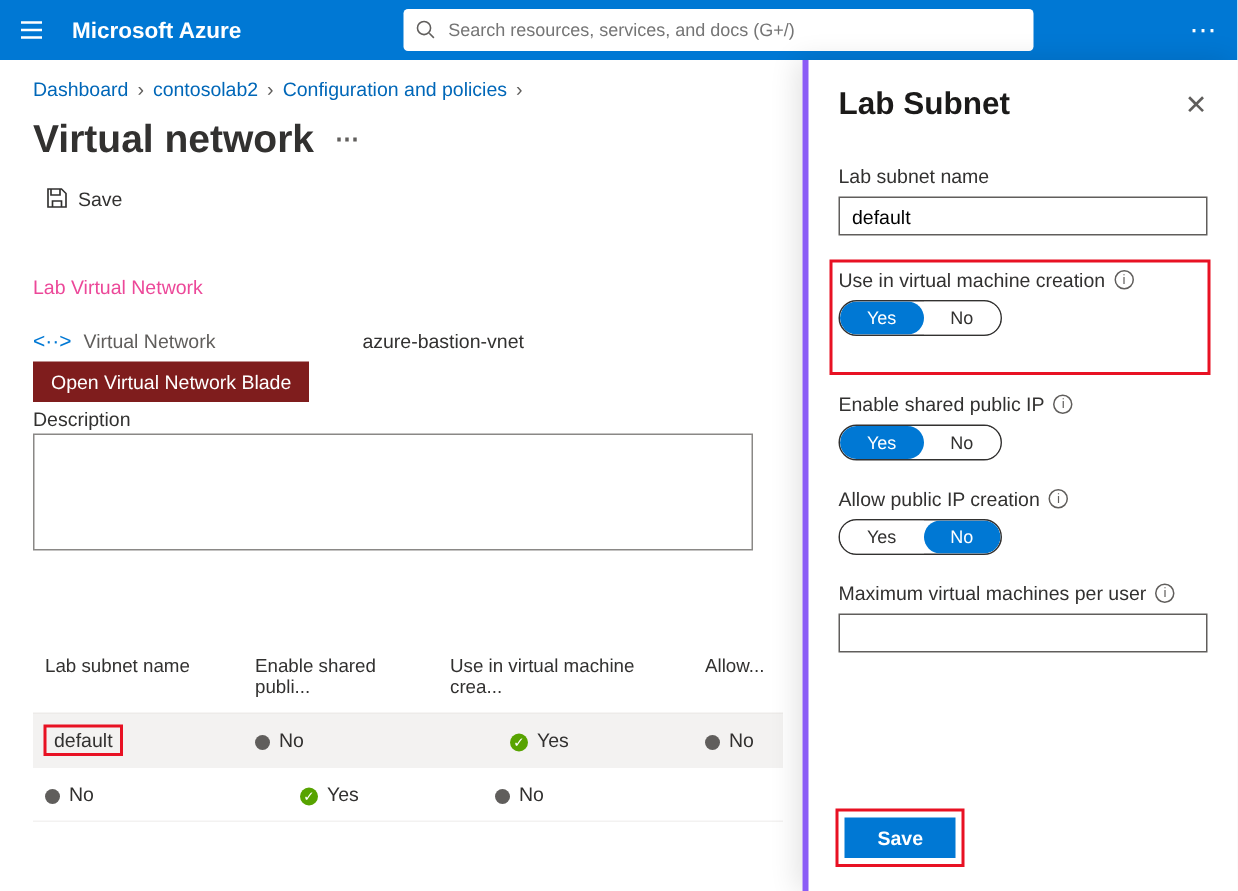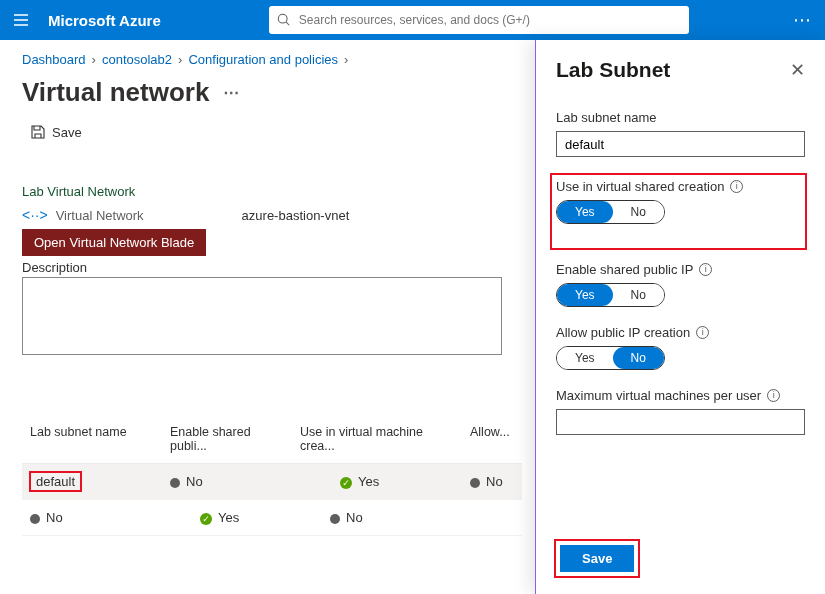--- a/index.html
+++ b/index.html
@@ -18,21 +18,21 @@
     .breadcrumb { font-size: 13px; color: #0067b8; display: flex; gap: 6px; align-items: center; margin-bottom: 10px; }
     .bc-link { cursor: pointer; }
     .bc-sep { color: #605e5c; }
     .page-title { font-size: 26px; font-weight: 600; margin-bottom: 12px; display: flex; align-items: center; gap: 14px; }
     .title-more { color: #605e5c; font-size: 16px; letter-spacing: 1px; cursor: pointer; }
 
     .toolbar { display: flex; align-items: center; gap: 8px; margin-bottom: 40px; }
     .toolbar .save-btn { display: flex; align-items: center; gap: 6px; color: #323130; cursor: pointer; padding: 4px 8px; font-size: 13px; }
     .toolbar svg { width: 16px; height: 16px; }
 
-    .section-label { font-size: 13px; margin-bottom: 8px; color: #14532d; }
+    .section-label { font-size: 13px; margin-bottom: 20px; color: #ec4899; }
     .vn-row { display: flex; align-items: center; gap: 8px; margin-bottom: 6px; color: #605e5c; }
     .vn-icon { color: #0078d4; font-size: 14px; }
     .vn-value { margin-left: 90px; color: #323130; }
 
     .blue-btn { background: #7f1d1d; color: #fff; border: none; padding: 6px 12px; font-size: 13px; cursor: pointer; margin-bottom: 4px; }
 
     .desc-label { font-size: 13px; margin-bottom: 2px; }
     .desc-box { width: 480px; height: 78px; border: 1px solid #8a8886; background: #fff; margin-bottom: 60px; }
 
     
@@ -44,21 +44,21 @@
     .c3 { width: 130px; }
     .c4 { width: 60px; }
     .trow { display: flex; border-bottom: 1px solid #f3f2f1; font-size: 13px; align-items: center; }
     .trow.hl { background: #f3f2f1; }
     .status-dot { display: inline-block; width: 10px; height: 10px; border-radius: 50%; background: #605e5c; margin-right: 6px; vertical-align: middle; }
     .status-check { display: inline-block; width: 12px; height: 12px; border-radius: 50%; background: #57a300; color: #fff; font-size: 9px; text-align: center; line-height: 12px; margin-right: 6px; vertical-align: middle; }
 
     .redbox { outline: 2px solid #e81123; outline-offset: -1px; }
 
     
-    .panel { position: absolute; top: 40px; right: 0; bottom: 0; width: 290px; background: #fff; border-left: 1px solid #8b5cf6; box-shadow: -4px 0 18px rgba(0,0,0,0.12); padding: 18px 20px; }
+    .panel { position: absolute; top: 40px; right: 0; bottom: 0; width: 290px; background: #fff; border-left: 4px solid #8b5cf6; box-shadow: -4px 0 18px rgba(0,0,0,0.12); padding: 18px 20px; }
     .panel-head { display: flex; align-items: center; justify-content: space-between; margin-bottom: 28px; }
     .panel-title { font-size: 21px; font-weight: 600; color: #1b1a19; }
     .close-x { font-size: 18px; color: #605e5c; cursor: pointer; }
     .field-label { font-size: 13px; margin-bottom: 6px; color: #323130; display: flex; align-items: center; gap: 6px; }
     .info-icon { width: 13px; height: 13px; border: 1px solid #605e5c; border-radius: 50%; font-size: 9px; text-align: center; line-height: 11px; color: #605e5c; cursor: pointer; }
     .text-input { width: 100%; height: 26px; border: 1px solid #605e5c; padding: 0 8px; font-size: 13px; margin-bottom: 18px; }
     .text-input.empty { margin-bottom: 18px; }
 
     .toggle-group { display: inline-flex; border: 1px solid #323130; border-radius: 14px; overflow: hidden; height: 24px; margin-bottom: 18px; }
     .toggle-opt { padding: 0 18px; font-size: 12px; display: flex; align-items: center; cursor: pointer; background: #fff; color: #323130; }
@@ -154,21 +154,21 @@
   <div class="panel-head">
     <div class="panel-title">Lab Subnet</div>
     <div class="close-x">✕</div>
   </div>
 
   <div class="field-label">Lab subnet name</div>
   <input class="text-input" value="default" style="">
 
   <div class="toggle-wrap boxed">
     <div class="field-label">
-      <span>Use in virtual shared creation</span>
+      <span>Use in virtual machine creation</span>
       <span class="info-icon">i</span>
     </div>
     <div class="toggle-group">
       <div class="toggle-opt active">Yes</div>
       <div class="toggle-opt">No</div>
     </div>
   </div>
 
   <div class="field-label">
     <span>Enable shared public IP</span>

